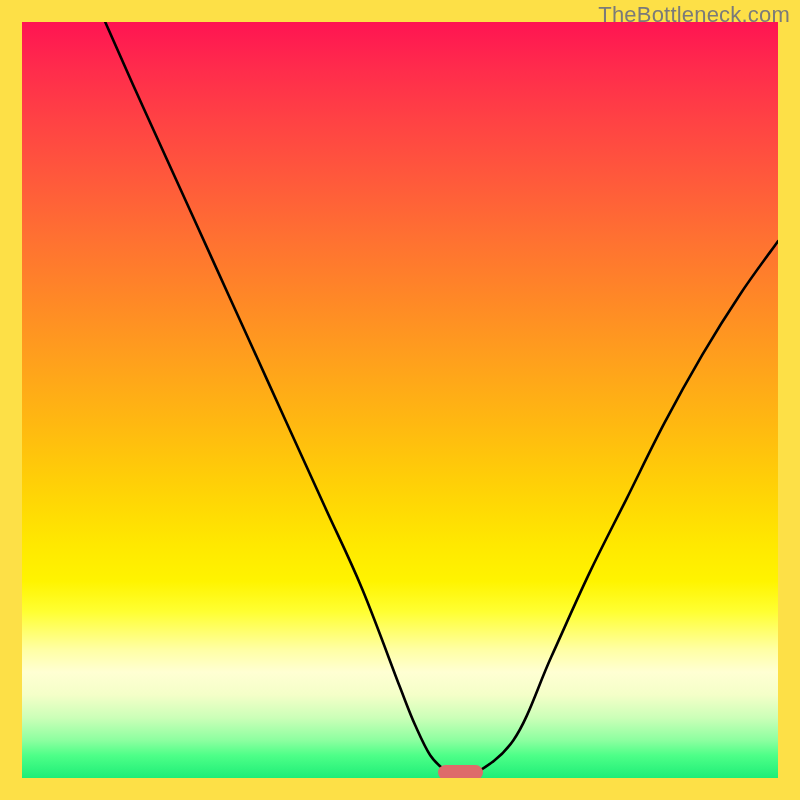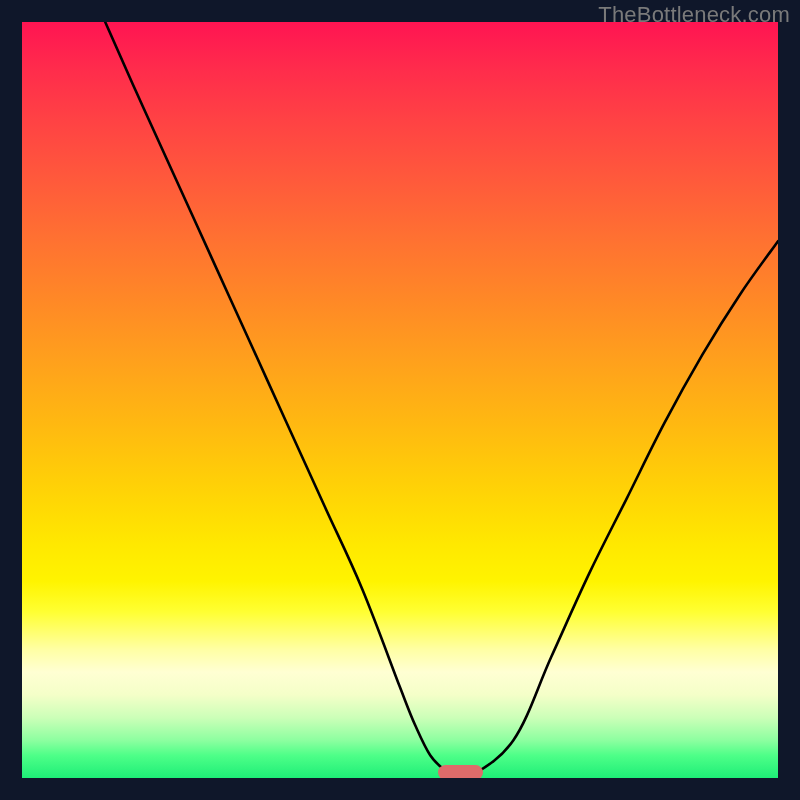--- a/index.html
+++ b/index.html
@@ -8,21 +8,21 @@
     width: 800px;
     height: 800px;
     background: #000;
     overflow: hidden;
     font-family: Arial, Helvetica, sans-serif;
   }
   .frame {
     position: relative;
     width: 800px;
     height: 800px;
-    background: #0f172a;
+    background: #fde047;
     text-align: center;
   }
   .watermark {
     position: absolute;
     top: 2px;
     right: 10px;
     color: #7a7a7a;
     font-size: 22px;
     font-weight: 500;
     letter-spacing: 0.2px;

